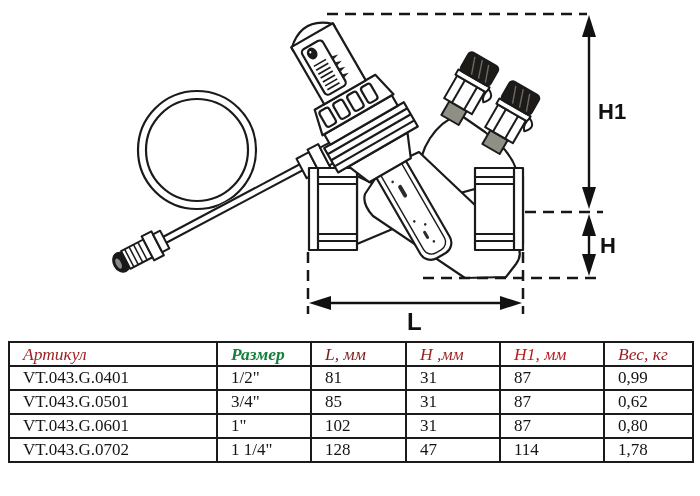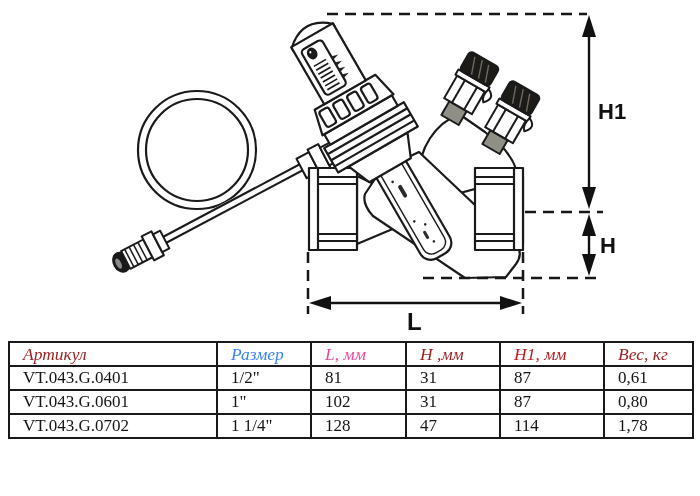--- a/index.html
+++ b/index.html
@@ -219,35 +219,43 @@
       <col style="width:208px">
           <col style="width:94px">
           <col style="width:95px">
       <col style="width:94px">
           <col style="width:104px">
           <col style="width:89px">
     </colgroup>
     <thead>
       <tr>
             <th style="color: rgb(155, 31, 31);">Артикул</th>
-            <th style="color: #3b82f6;">Размер</th>
-            <th style="color: #ec4899; border-radius: 12px;">L, мм</th>
+            <th style="color: #15803d; font-weight: bold;">Размер</th>
+            <th style="color: #7f1d1d; border-radius: 12px;">L, мм</th>
             <th style="color: rgb(155, 31, 31); border-radius: 8px;">H ,мм</th>
             <th style="color: #b91c1c;">H1, мм</th>
             <th style="color: rgb(155, 31, 31); margin-top: 36px;">Вес, кг</th>
           </tr>
     </thead>
     <tbody>
           <tr>
             <td>VT.043.G.0401</td>
             <td>1/2"</td>
             <td>81</td>
             <td>31</td>
             <td>87</td>
-            <td>0,61</td>
+            <td>0,99</td>
+          </tr>
+          <tr>
+            <td>VT.043.G.0501</td>
+            <td>3/4"</td>
+            <td>85</td>
+            <td>31</td>
+            <td>87</td>
+            <td>0,62</td>
           </tr>
           <tr>
             <td>VT.043.G.0601</td>
             <td>1"</td>
             <td>102</td>
             <td>31</td>
             <td>87</td>
             <td>0,80</td>
           </tr>
           <tr>

